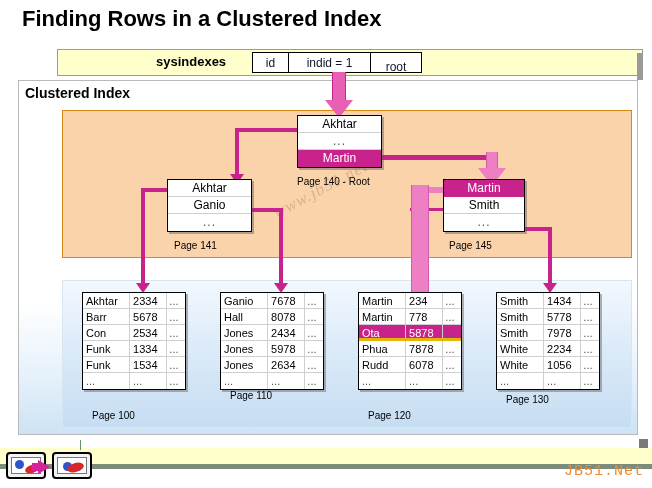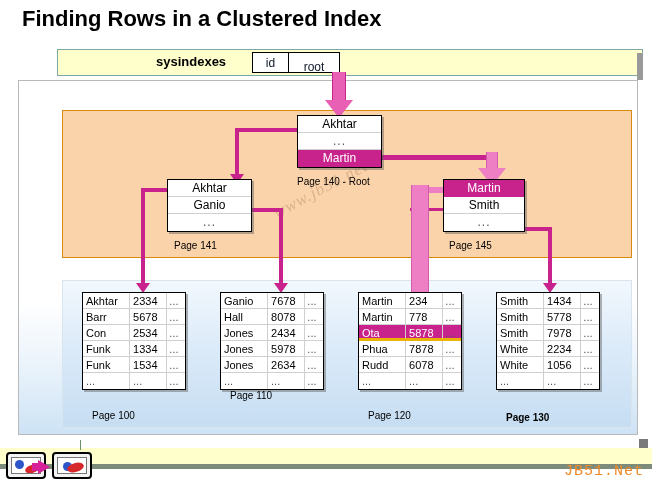--- a/index.html
+++ b/index.html
@@ -178,26 +178,28 @@
 
 <div id="stage">
 
   <div class="title">Finding Rows in a Clustered Index</div>
 
   <div class="sys-bar"></div>
   <div class="sys-bar-shadow"></div>
   <div class="sys-label">sysindexes</div>
   <div class="sys-cells">
     <div class="c c1">id</div>
+    <div class="c c2">indid = 1</div>
     <div class="c c3">root</div>
   </div>
 
   <div class="panel">
     <div class="panel-grad"></div>
   </div>
+  <div class="panel-title">Clustered Index</div>
 
   <div class="orange"></div>
 
   <div class="leafband"></div>
 
   <div class="wm">www.jb51.net</div>
 
   <div class="fat fat2" style="left:324px;top:72px;width:30px;height:46px;">
     <div class="stem" style="top:0;width:14px;height:30px;"></div>
     <div class="head" style="top:28px;"></div>
@@ -382,21 +384,21 @@
       <div class="k">White</div>
       <div class="v">1056</div>
       <div class="d">...</div>
     </div>
     <div class="lrow dots">
       <div class="k">...</div>
       <div class="v">...</div>
       <div class="d">...</div>
     </div>
   </div>
-  <div class="pagelabel" style="left:506px;top:412px;font-weight:bold;">Page 130</div>
+  <div class="pagelabel" style="left:506px;top:394px;">Page 130</div>
 
   <div class="botbar"></div>
   <div class="botgreenline"></div>
   <div class="botline"></div>
   <div class="botedge"></div>
 
   <div class="navicons">
     <div class="navbox" style="left:2px;">
       <div class="scr">
         <div class="blue"></div>

